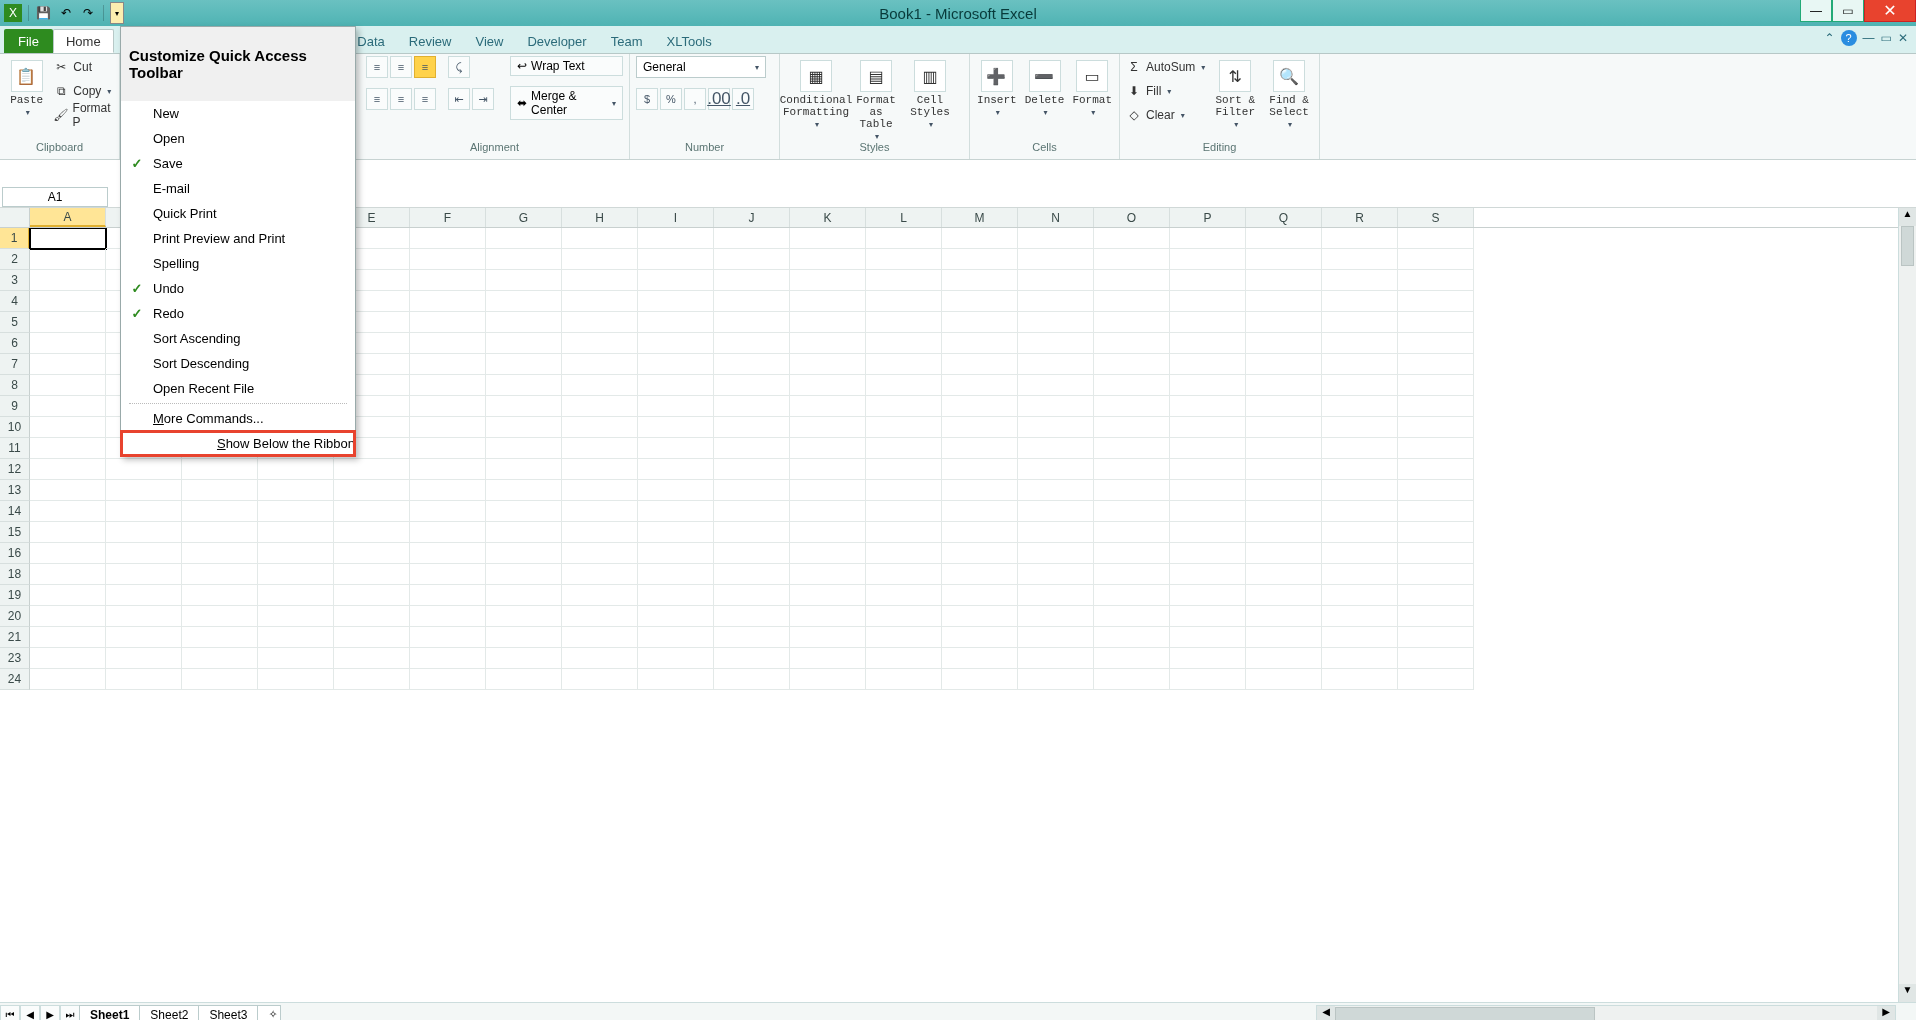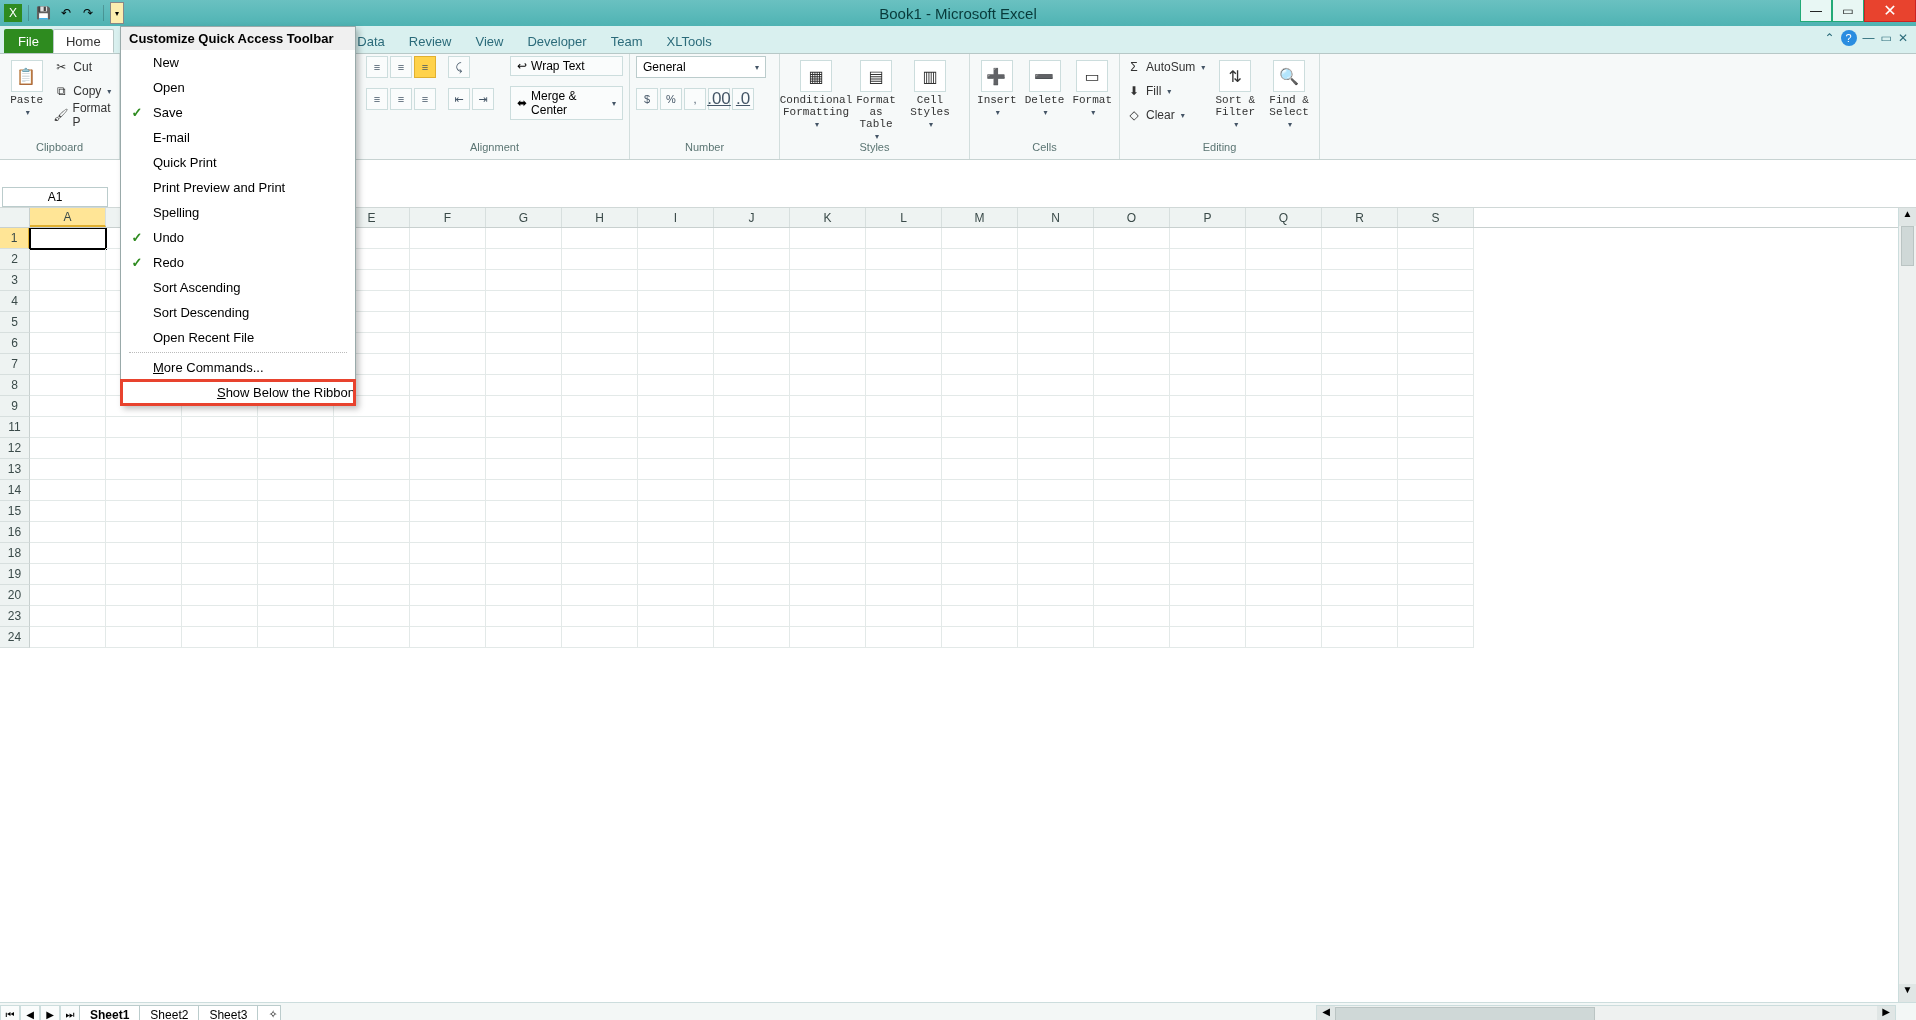--- a/index.html
+++ b/index.html
@@ -77,21 +77,21 @@
 
 
 .status { height:38px; background:#dfeeec; border-top:1px solid #bcd; display:flex; align-items:center; font-size:10px; padding:0 6px; justify-content:space-between; color:#2b5553; }
 .status .right { display:flex; align-items:center; gap:6px; }
 .viewbtn { width:22px; height:16px; border:1px solid #9cb; background:#fff; }
 .zoomslider { width:120px; height:4px; background:#bcd; position:relative; }
 .zoomslider .knob { position:absolute; left:50%; top:-4px; width:8px; height:12px; background:#fff; border:1px solid #789; transform:translateX(-50%); }
 
 
 .dropdown { position:absolute; left:120px; top:26px; width:236px; background:#fff; border:1px solid #9aa; box-shadow:3px 3px 6px rgba(0,0,0,.25); z-index:1000; font-size:13px; }
-.dd-title { background:#f0f0f0; padding:4px 8px; font-weight:bold; font-size:13px; }
+.dd-title { background:#f0f0f0; padding:20px 8px; font-weight:bold; font-size:15px; }
 .dd-item { display:flex; align-items:center; height:25px; }
 .dd-chk { width:32px; display:flex; align-items:center; justify-content:center; color:#2e8b1f; font-weight:bold; }
 .dd-lbl { flex:1; }
 .dd-sep { height:1px; border-top:1px dotted #bbb; margin:2px 8px; }
 .dd-item.hl { outline:3px solid #e8432e; outline-offset:-2px;text-align:right; }
 .dd-lbl u { text-decoration: underline; }
 
 .caret { font-size:8px; margin-left:2px; color:#456; }
 </style>
 </head>
@@ -520,20 +520,42 @@
         <div class="cell"></div>
         <div class="cell"></div>
         <div class="cell"></div>
         <div class="cell"></div>
         <div class="cell"></div>
         <div class="cell"></div>
         <div class="cell"></div>
         <div class="cell"></div>
       </div>
       <div class="row">
+        <div class="rh">10</div>
+        <div class="cell"></div>
+        <div class="cell"></div>
+        <div class="cell"></div>
+        <div class="cell"></div>
+        <div class="cell"></div>
+        <div class="cell"></div>
+        <div class="cell"></div>
+        <div class="cell"></div>
+        <div class="cell"></div>
+        <div class="cell"></div>
+        <div class="cell"></div>
+        <div class="cell"></div>
+        <div class="cell"></div>
+        <div class="cell"></div>
+        <div class="cell"></div>
+        <div class="cell"></div>
+        <div class="cell"></div>
+        <div class="cell"></div>
+        <div class="cell"></div>
+      </div>
+      <div class="row">
         <div class="rh">11</div>
         <div class="cell"></div>
         <div class="cell"></div>
         <div class="cell"></div>
         <div class="cell"></div>
         <div class="cell"></div>
         <div class="cell"></div>
         <div class="cell"></div>
         <div class="cell"></div>
         <div class="cell"></div>
@@ -697,20 +719,42 @@
         <div class="cell"></div>
         <div class="cell"></div>
         <div class="cell"></div>
         <div class="cell"></div>
         <div class="cell"></div>
         <div class="cell"></div>
         <div class="cell"></div>
       </div>
       <div class="row">
         <div class="rh">20</div>
+        <div class="cell"></div>
+        <div class="cell"></div>
+        <div class="cell"></div>
+        <div class="cell"></div>
+        <div class="cell"></div>
+        <div class="cell"></div>
+        <div class="cell"></div>
+        <div class="cell"></div>
+        <div class="cell"></div>
+        <div class="cell"></div>
+        <div class="cell"></div>
+        <div class="cell"></div>
+        <div class="cell"></div>
+        <div class="cell"></div>
+        <div class="cell"></div>
+        <div class="cell"></div>
+        <div class="cell"></div>
+        <div class="cell"></div>
+        <div class="cell"></div>
+      </div>
+      <div class="row">
+        <div class="rh">21</div>
         <div class="cell"></div>
         <div class="cell"></div>
         <div class="cell"></div>
         <div class="cell"></div>
         <div class="cell"></div>
         <div class="cell"></div>
         <div class="cell"></div>
         <div class="cell"></div>
         <div class="cell"></div>
         <div class="cell"></div>

